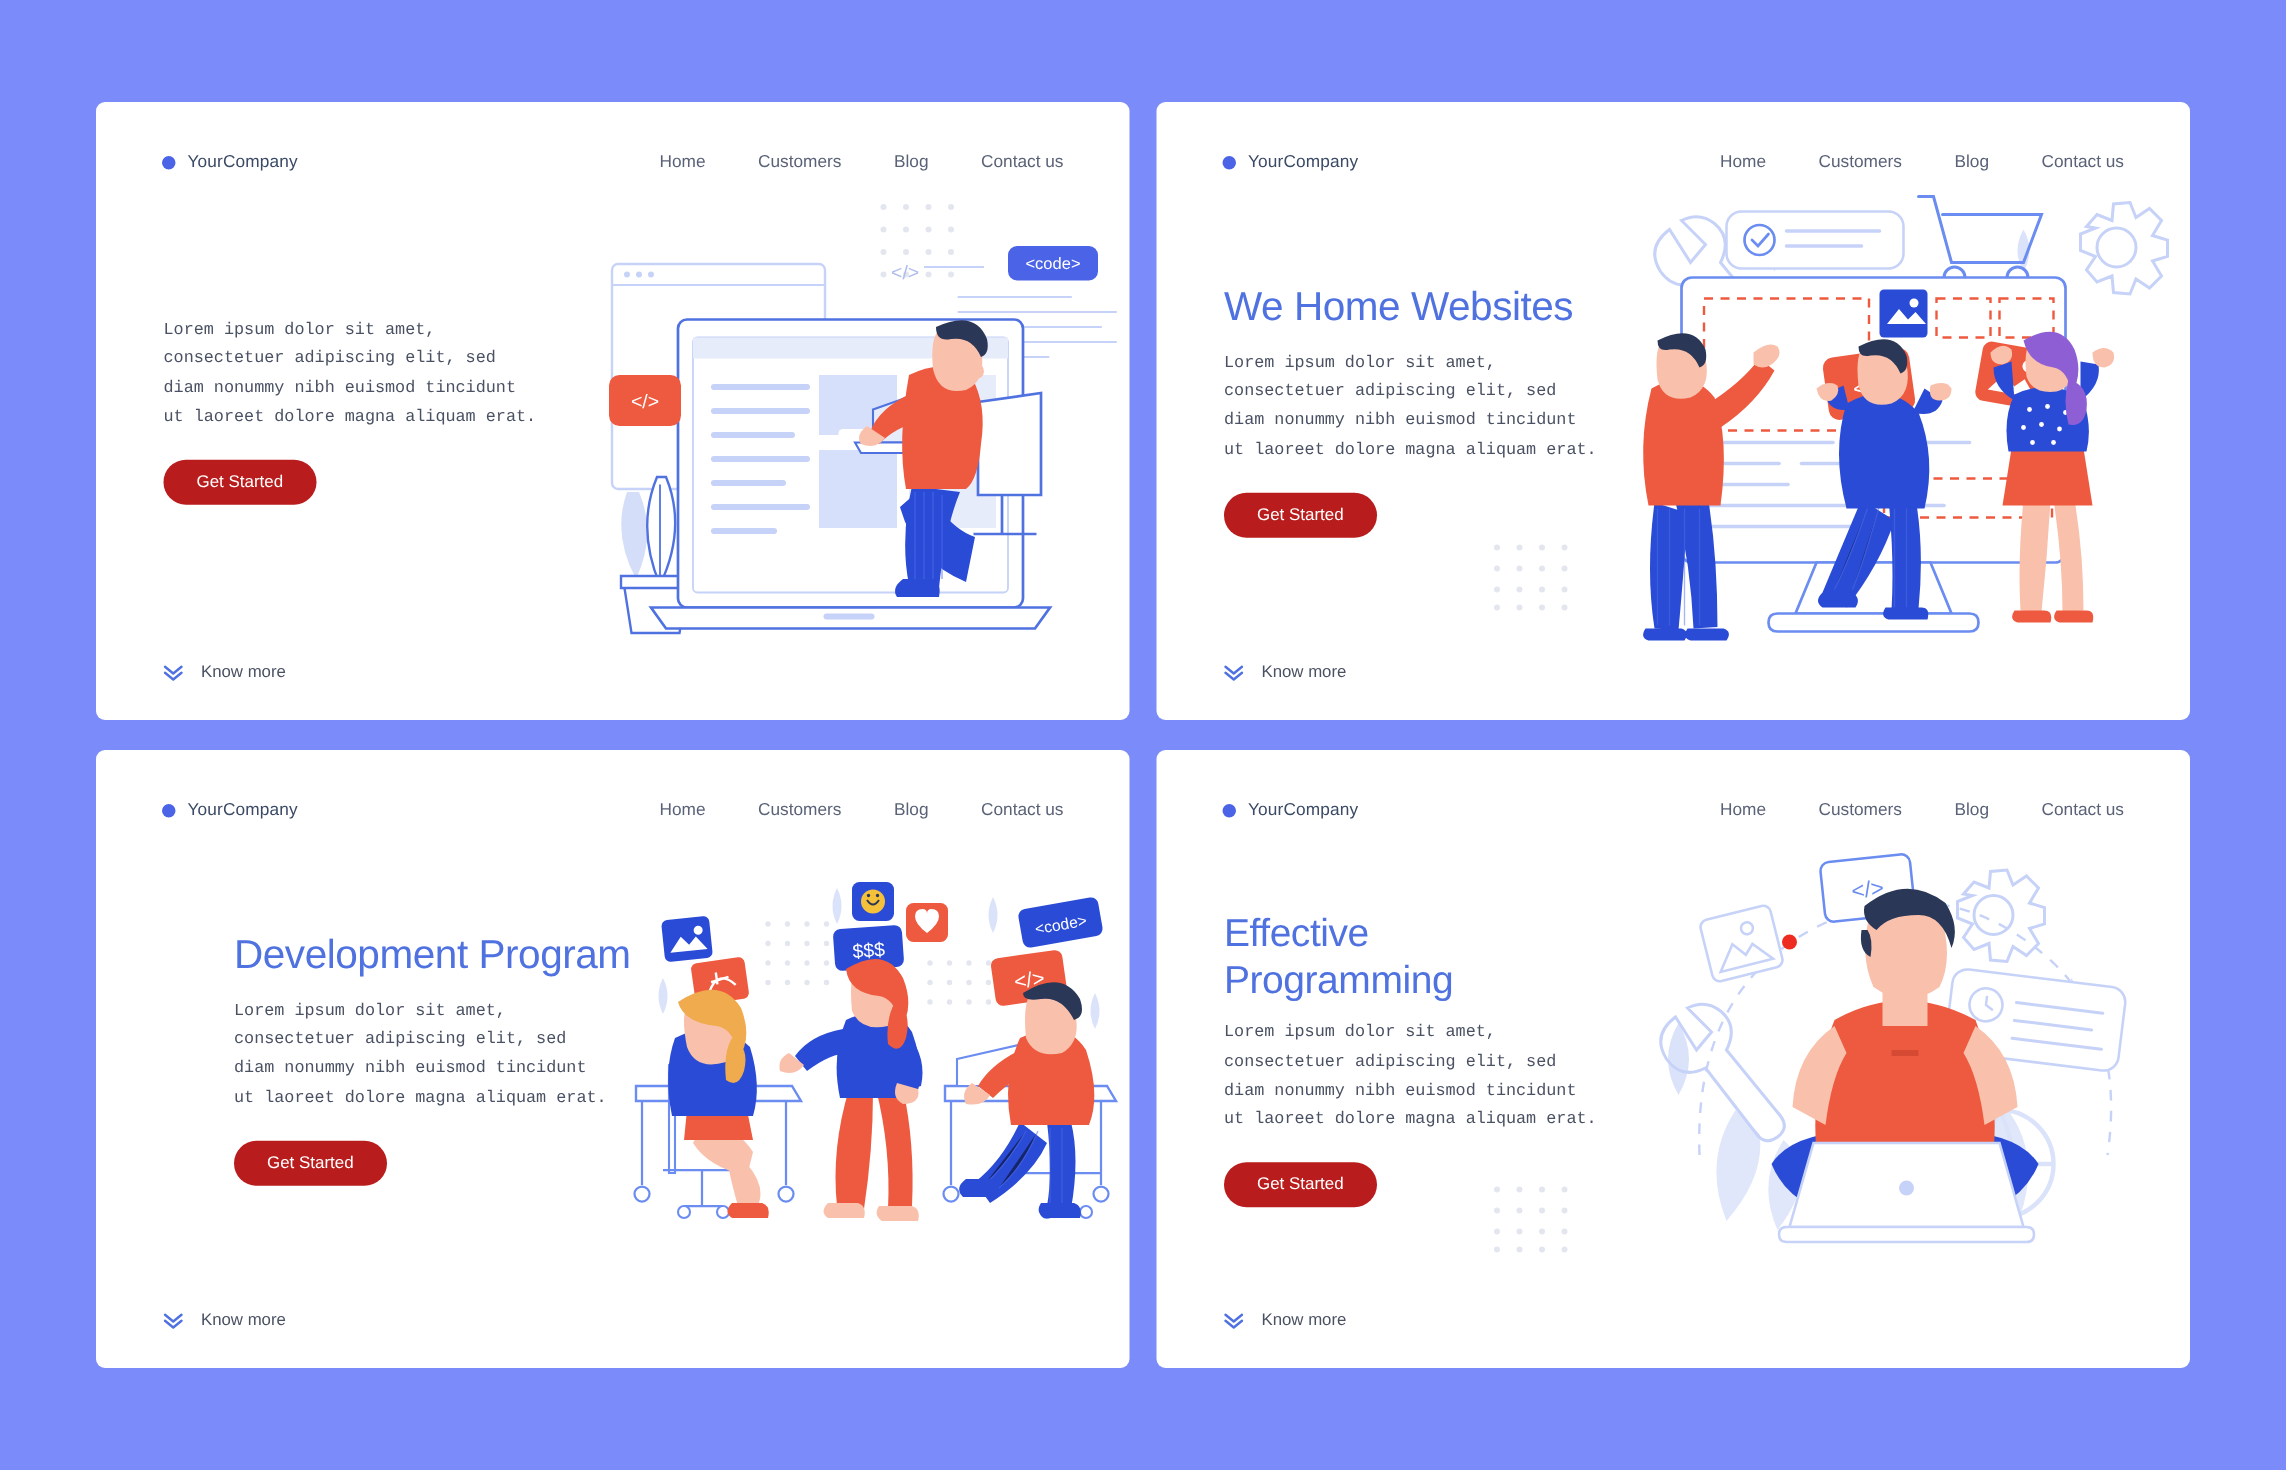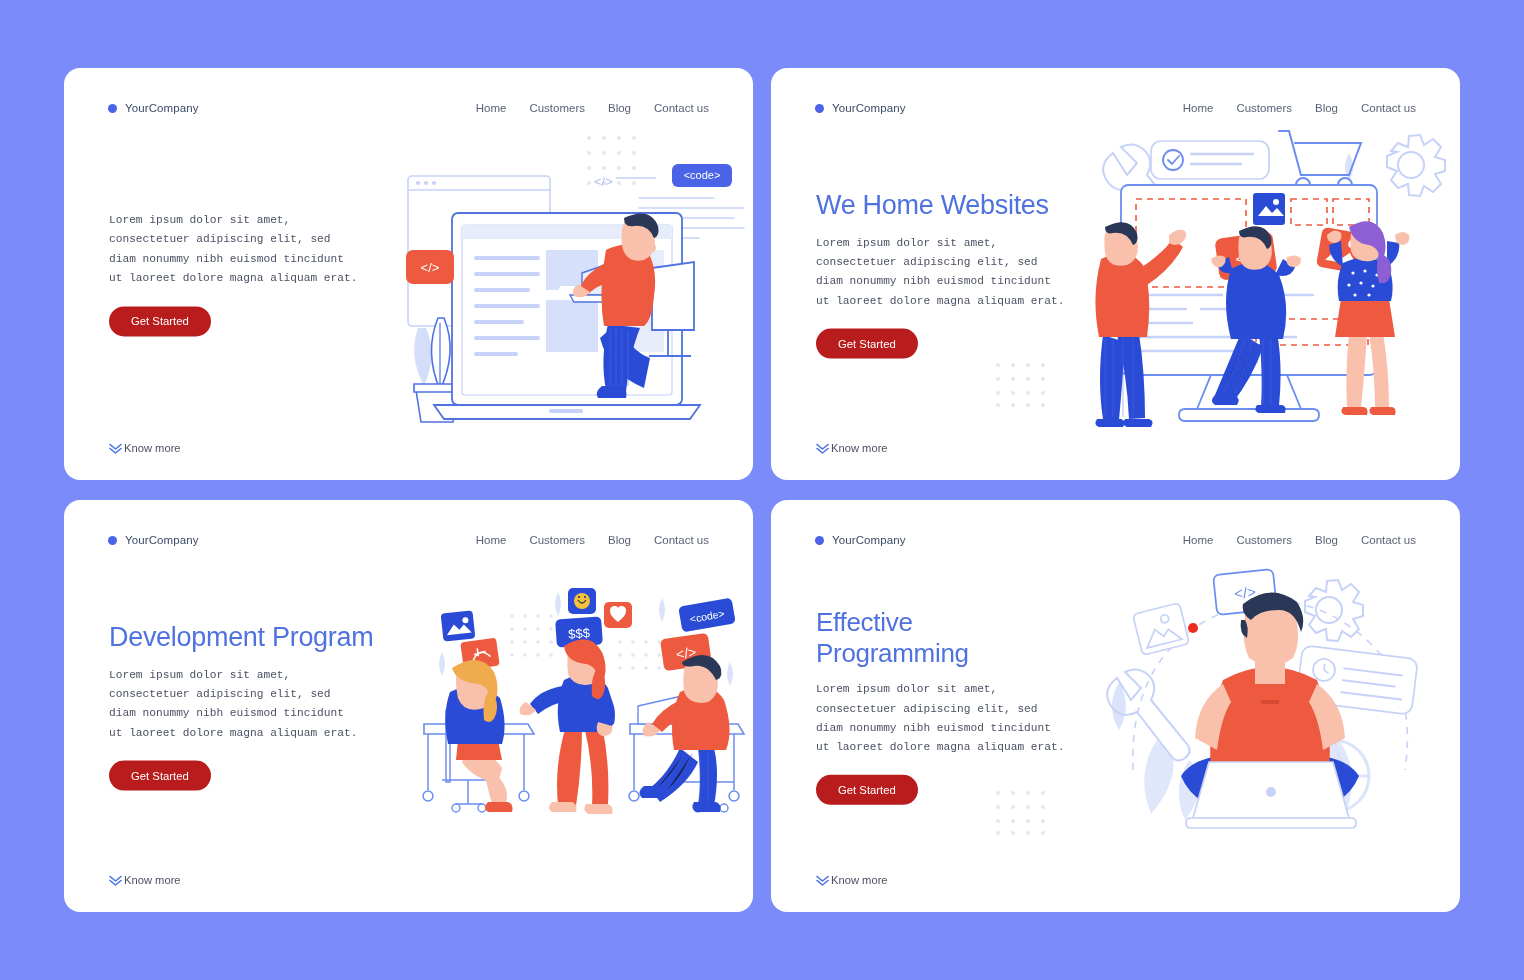--- a/index.html
+++ b/index.html
@@ -14,21 +14,21 @@
     width: 1524px; height: 980px;
     padding: 68px 64px;
     display: grid;
     grid-template-columns: 1fr 1fr;
     grid-template-rows: 1fr 1fr;
     gap: 20px 18px;
   }
   .panel {
     position: relative;
     background: #ffffff;
-    border-radius: 16px;
+    border-radius: 6px;
     overflow: hidden;
     padding-left: 16px;
   }
 
   
   .topbar {
     position: absolute;
     top: 27px; left: 0; right: 0;
     height: 26px;
     display: flex;
@@ -39,21 +39,21 @@
   .brand-dot {
     width: 9px; height: 9px; border-radius: 50%;
     background: #4a63e7; flex: none;
   }
   .brand-name {
     font-size: 11.5px; color: #3b4a66; letter-spacing: .1px;
     white-space: nowrap;
   }
   .nav {
     margin-left: auto;
-    display: flex; align-items: flex-start; gap: 23px;
+    display: flex; align-items: flex-start; gap: 35px;
   }
   .nav a {
     font-size: 11.5px; color: #5a6277; text-decoration: none;
     white-space: nowrap;
   }
 
   
   .copy {
     position: absolute;
     left: 45px;
@@ -87,21 +87,21 @@
     padding: 9px 22px;
     font-size: 11.3px;
     font-family: inherit;
     cursor: pointer;
   }
 
   
   .know {
     position: absolute;
     left: 45px; bottom: 26px;
-    display: flex; align-items: flex-end; gap: 2px;
+    display: flex; align-items: flex-end; gap: 12px;
     cursor: pointer;
   }
   .know .lbl { font-size: 11.2px; color: #4a5163; }
   .chev { width: 13px; height: 11px; flex: none; }
 
   
   .art { position: absolute; inset: 0; pointer-events: none; }
   .art svg { position: absolute; }
 </style>
 </head>
@@ -443,21 +443,21 @@
         <span class="brand-name">YourCompany</span>
       </div>
       <nav class="nav">
         <a href="#">Home</a>
         <a href="#">Customers</a>
         <a href="#">Blog</a>
         <a href="#">Contact us</a>
       </nav>
     </div>
 
-    <div class="copy" style="width:320px;">
+    <div class="copy" style="width:320px;margin-left:47px;">
       <h1 class="title">Development Program</h1>
       <p class="sub">Lorem ipsum dolor sit amet, consectetuer adipiscing elit, sed diam nonummy nibh euismod tincidunt ut laoreet dolore magna aliquam erat.</p>
       <button class="cta">Get Started</button>
     </div>
 
     <div class="know">
       <svg class="chev" viewBox="0 0 13 11">
         <path d="M1 1.5 L6.5 6 L12 1.5" fill="none" stroke="#4f72e0" stroke-width="1.6" stroke-linecap="round" stroke-linejoin="round"></path>
         <path d="M1 5.5 L6.5 10 L12 5.5" fill="none" stroke="#4f72e0" stroke-width="1.6" stroke-linecap="round" stroke-linejoin="round"></path>
       </svg>

